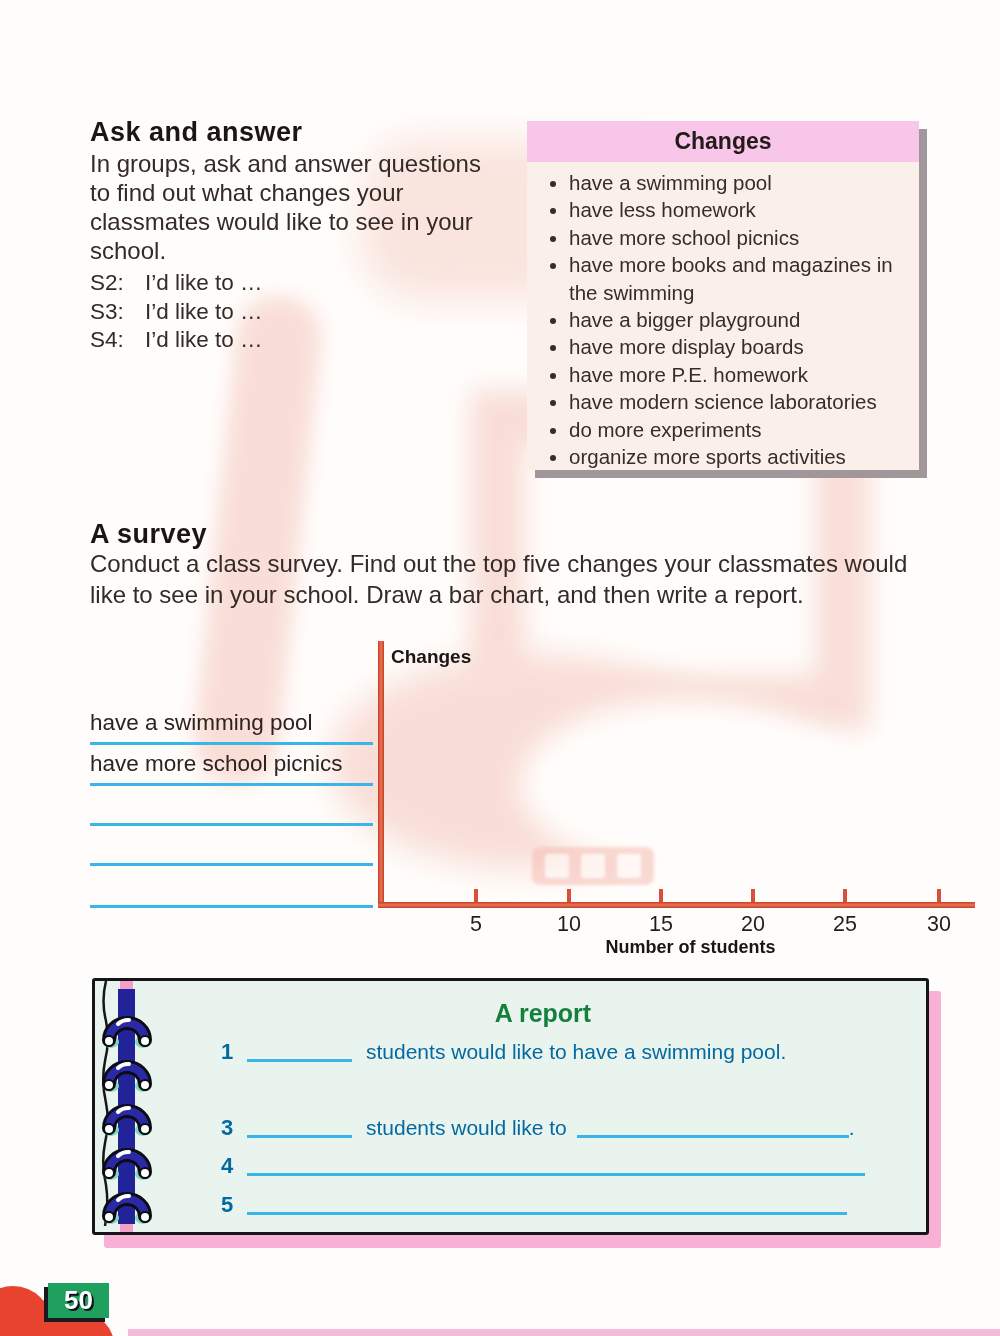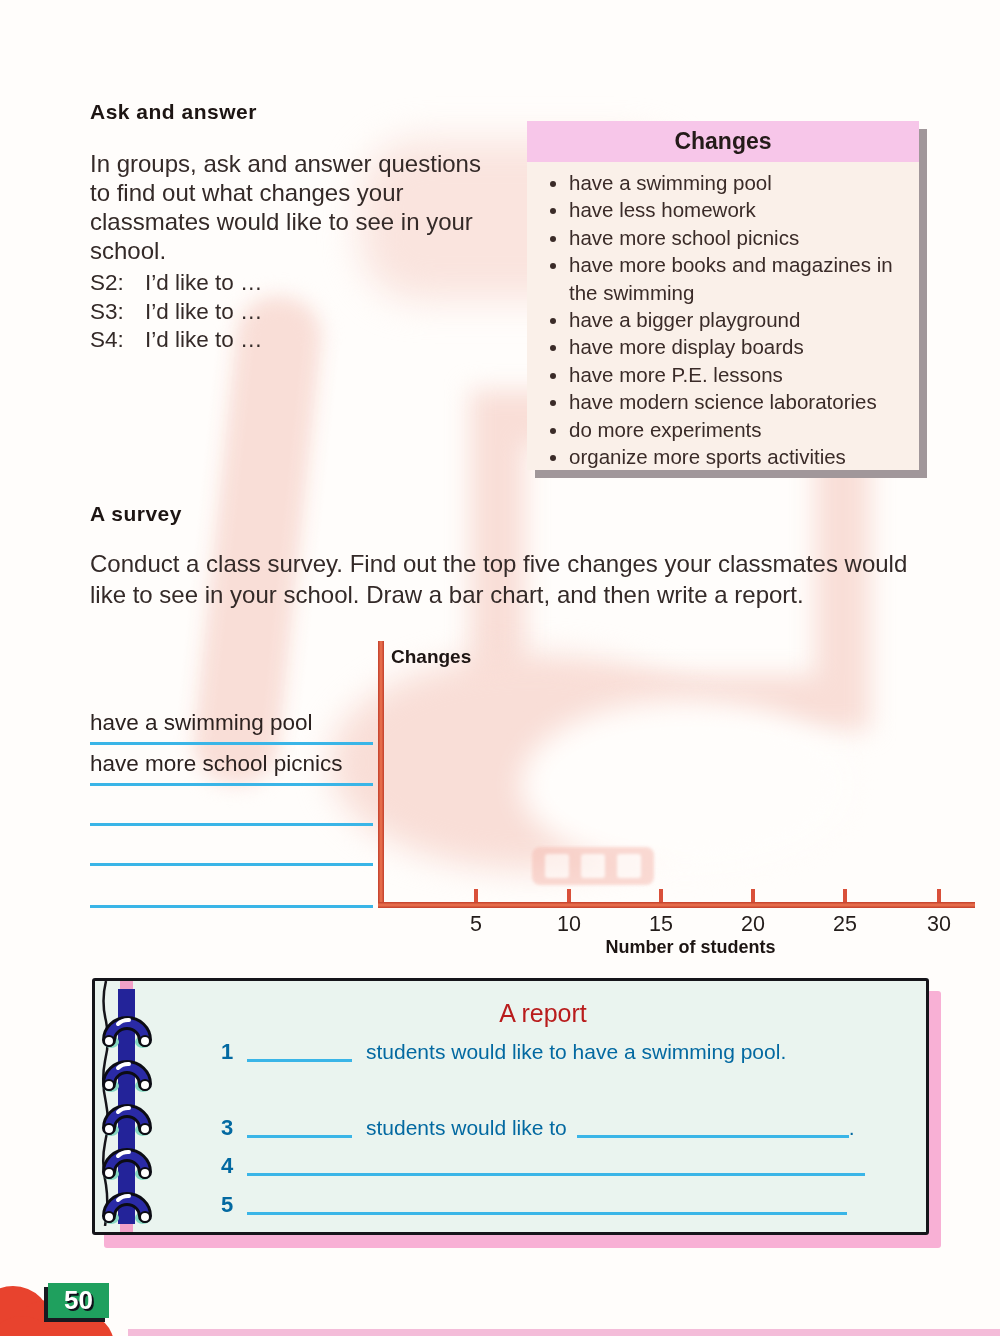--- a/index.html
+++ b/index.html
@@ -13,21 +13,21 @@
   .wm{position:absolute; z-index:0;}
   .wm1{left:215px; top:295px; width:85px; height:490px; background:#f9ded7; border-radius:40px; transform:rotate(6deg); filter:blur(10px);}
   .wm2{left:470px; top:390px; width:290px; height:230px; border:55px solid #f9ded7; filter:blur(12px);}
   .wm4{left:360px; top:140px; width:330px; height:160px; background:#fae4de; filter:blur(18px); border-radius:60px;}
   .wm3{left:330px; top:655px; width:400px; height:215px; background:#f9ded7; filter:blur(16px); border-radius:50%;}
   .wm-cloud{left:520px; top:700px; width:330px; height:170px; background:#fffdfb; filter:blur(14px); border-radius:50%;}
   .wm-seal{left:532px; top:847px; width:122px; height:38px; background:#f6beb4; opacity:.55; border-radius:8px; filter:blur(1.5px);
            display:flex; align-items:center; justify-content:center; gap:12px;}
   .seal-sq{width:24px; height:24px; background:#fff7f4; border-radius:3px;}
   
-  .h1{font-size:21px; font-weight:800; color:#1d1513; letter-spacing:.5px; z-index:2;}
+  .h1{font-size:27px; font-weight:800; color:#1d1513; letter-spacing:.5px; z-index:2;margin-top:17px;}
   .instr{font-size:24px; line-height:29px; white-space:pre-line; z-index:2;}
   #survey-instr{line-height:30.5px;}
   
   #dialogue{left:90px; top:269px; font-size:22.5px; line-height:28.5px; z-index:2;}
   .d-row{display:flex;}
   .d-label{width:55px; flex:none;}
   .d-text{white-space:pre-line;}
   
   #changes-box{left:527px; top:121px; width:392px; height:349px; background:#faf0e9;
                box-shadow:8px 8px 0 #a1979a; z-index:2;}
@@ -43,21 +43,21 @@
   .axis-title{font-weight:800; color:#1d1513; z-index:2;}
   .cat-line{position:absolute; left:90px; width:283px; height:3px; background:#3ab5e7; z-index:2;}
   .cat-label{position:absolute; left:90px; font-size:22.5px; color:#2c2220; z-index:2;}
   
   #notebook{left:92px; top:978px; width:831px; height:251px; background:#eaf4ef;
             border:3px solid #15151a; border-radius:3px; box-shadow:12px 13px 0 #f8b0d5; z-index:2;}
   .spine{position:absolute; left:23px; top:8px; width:17px; height:235px; background:#232399;}
   .spine-nub{position:absolute; left:25px; width:13px; height:9px; background:#f2a0c8;}
   .ring{position:absolute; left:4px; width:56px; height:40px;}
   #report-title{position:absolute; left:148px; top:18px; width:600px; text-align:center;
-                font-size:25px; font-weight:400; color:#b91c1c;}
+                font-size:25px; font-weight:700; color:#15803d;}
   .nb-row{position:absolute; left:126px; font-size:21px; color:#0369a1; white-space:nowrap;}
   .nb-num{font-weight:800; font-size:22px; display:inline-block; width:26px;}
   .nb-blank{display:inline-block; border-bottom:3px solid #3ab5e7; height:1em; position:relative; top:3px;}
   .b1{width:105px; margin-right:14px;}
   .b2{width:272px; margin-left:10px;}
   .b-long{width:618px;}
   .b-long5{width:600px;}
   
   #page-badge{left:48px; top:1283px; width:61px; height:35px; background:#1fa05e; color:#ffffff;
               display:flex; align-items:center; justify-content:center; font-size:26px; font-weight:800;
@@ -107,21 +107,21 @@
     <div class="cb-header">
       <span>Changes</span>
     </div>
     <ul>
       <li>have a swimming pool</li>
       <li>have less homework</li>
       <li>have more school picnics</li>
       <li>have more books and magazines in the swimming</li>
       <li>have a bigger playground</li>
       <li>have more display boards</li>
-      <li>have more P.E. lessons</li>
+      <li>have more P.E. homework</li>
       <li>have modern science laboratories</li>
       <li>do more experiments</li>
       <li>organize more sports activities</li>
     </ul>
   </div>
 
   <div class="abs h1" style="left:90px; top:502px;">A survey</div>
   <div class="abs instr" id="survey-instr" style="left:90px; top:549px;">Conduct a class survey. Find out the top five changes your classmates would
 like to see in your school. Draw a bar chart, and then write a report.</div>
 

